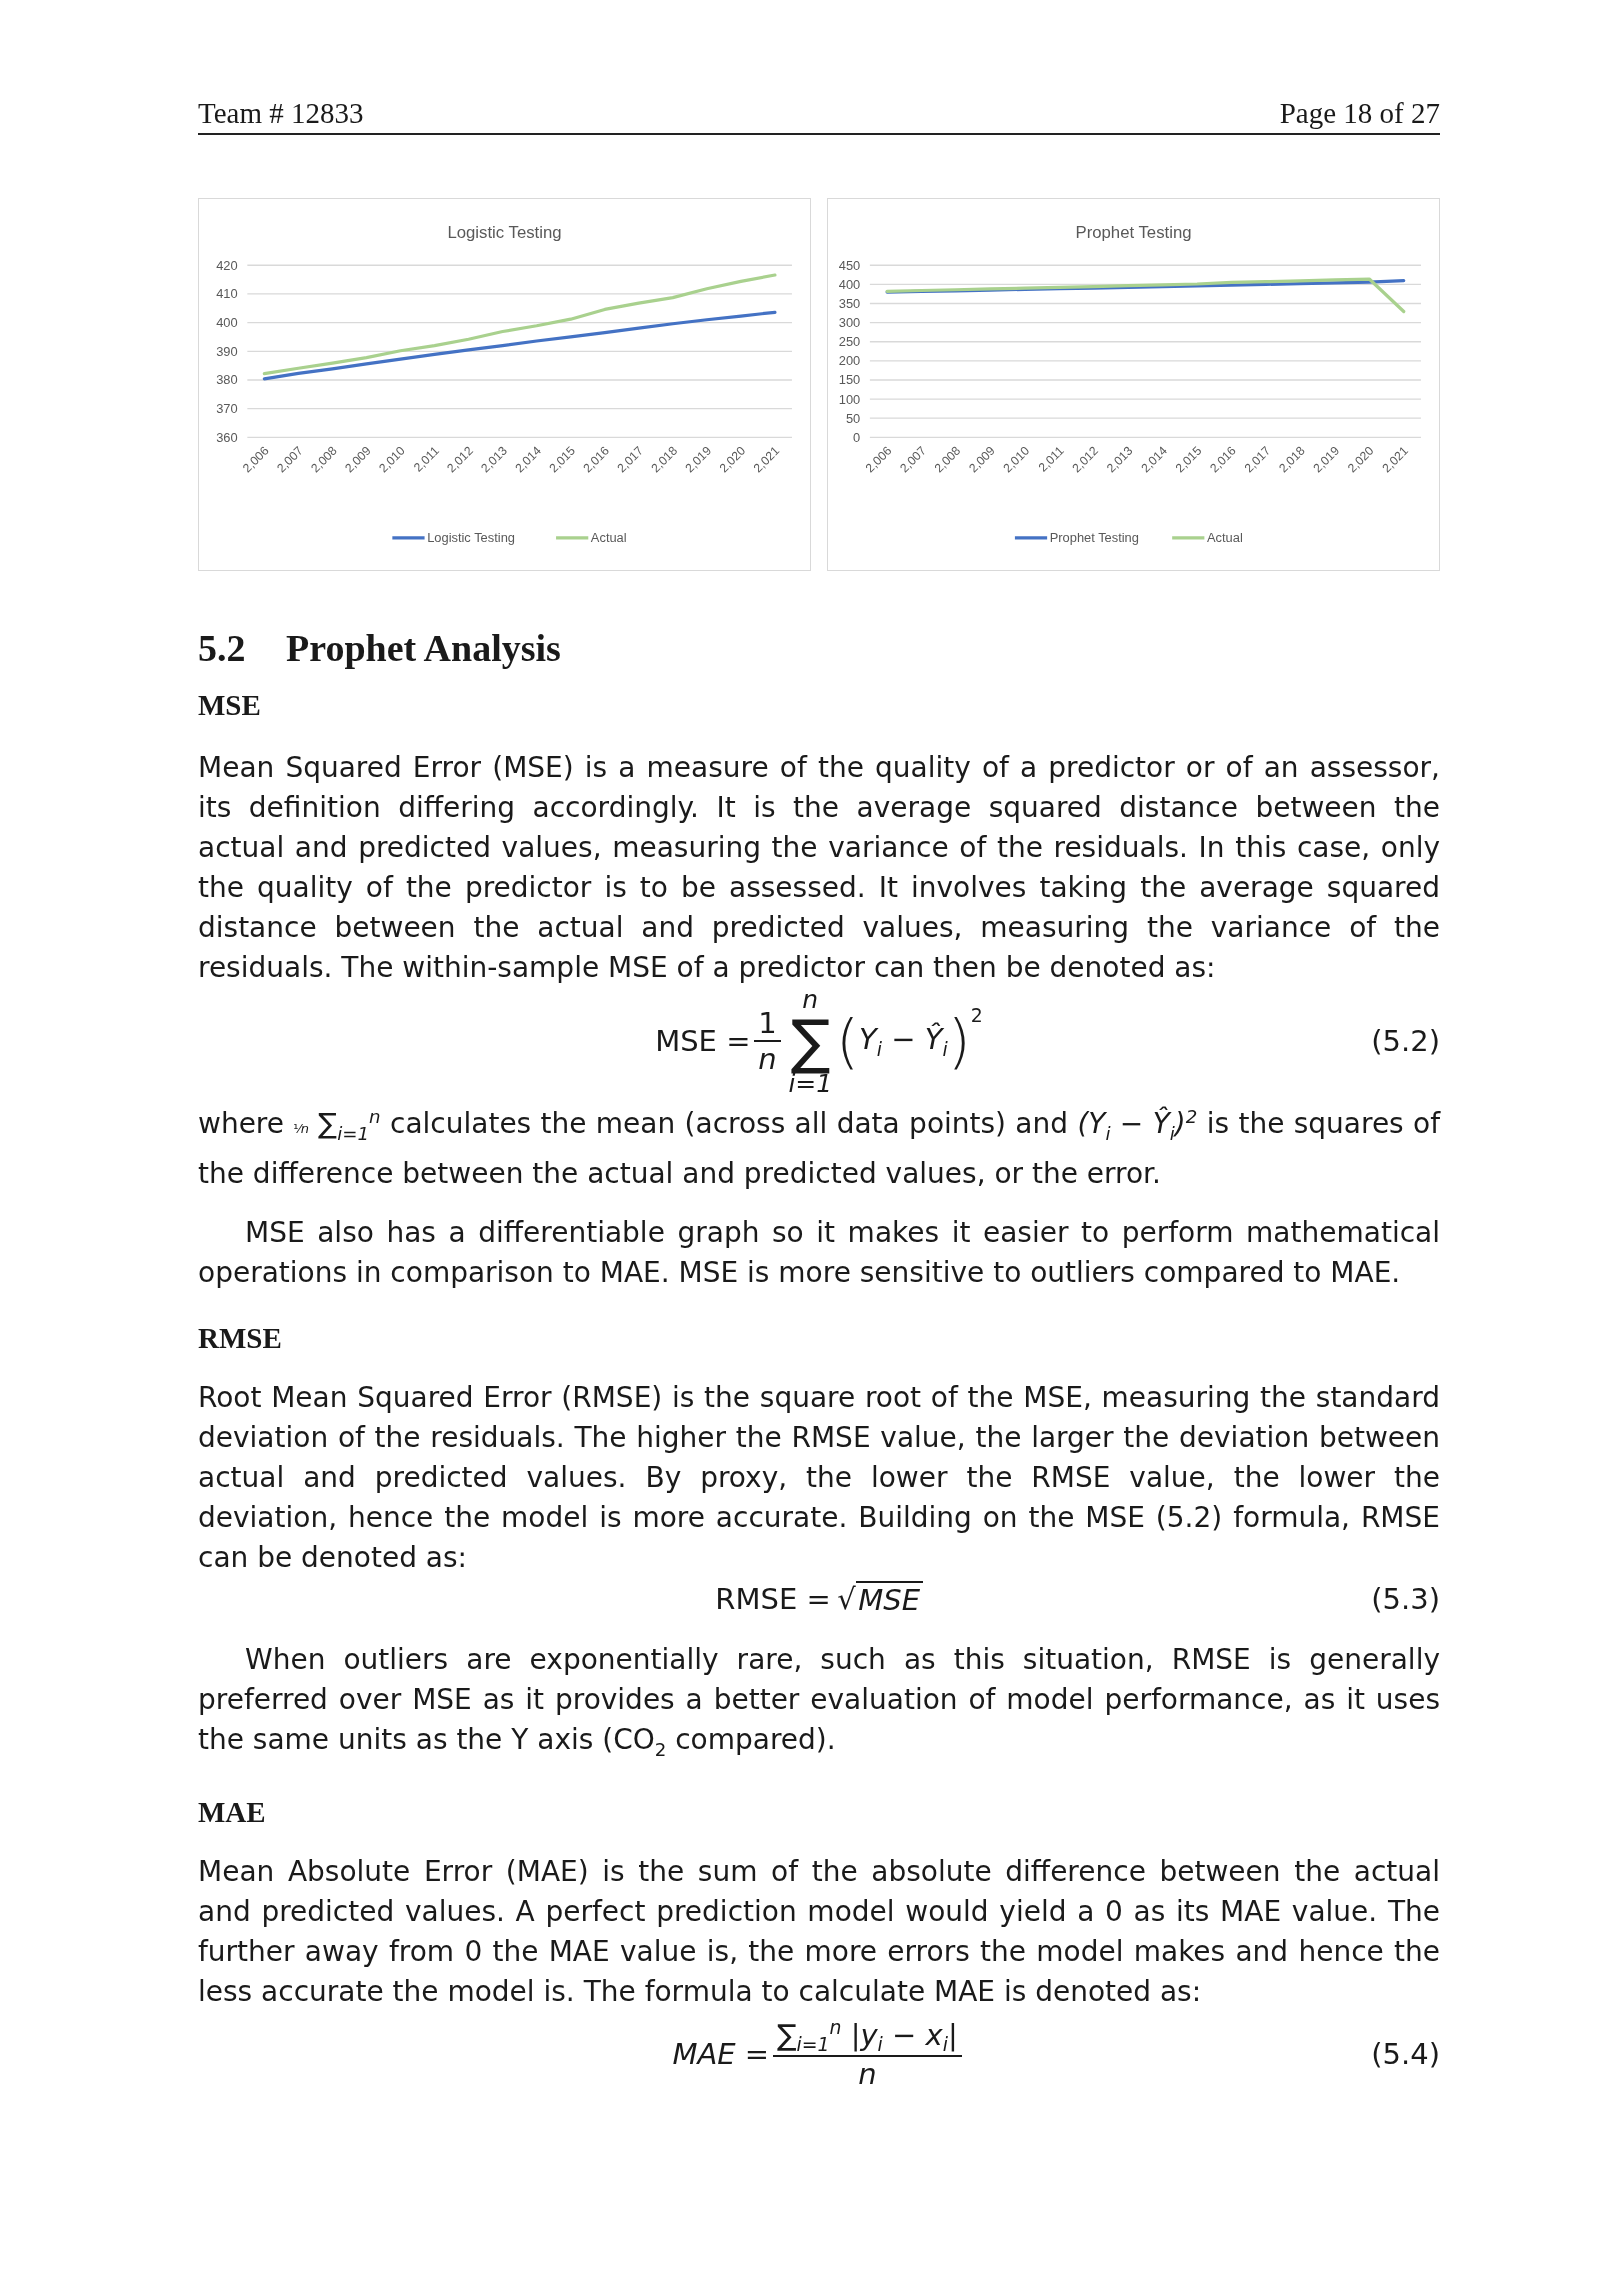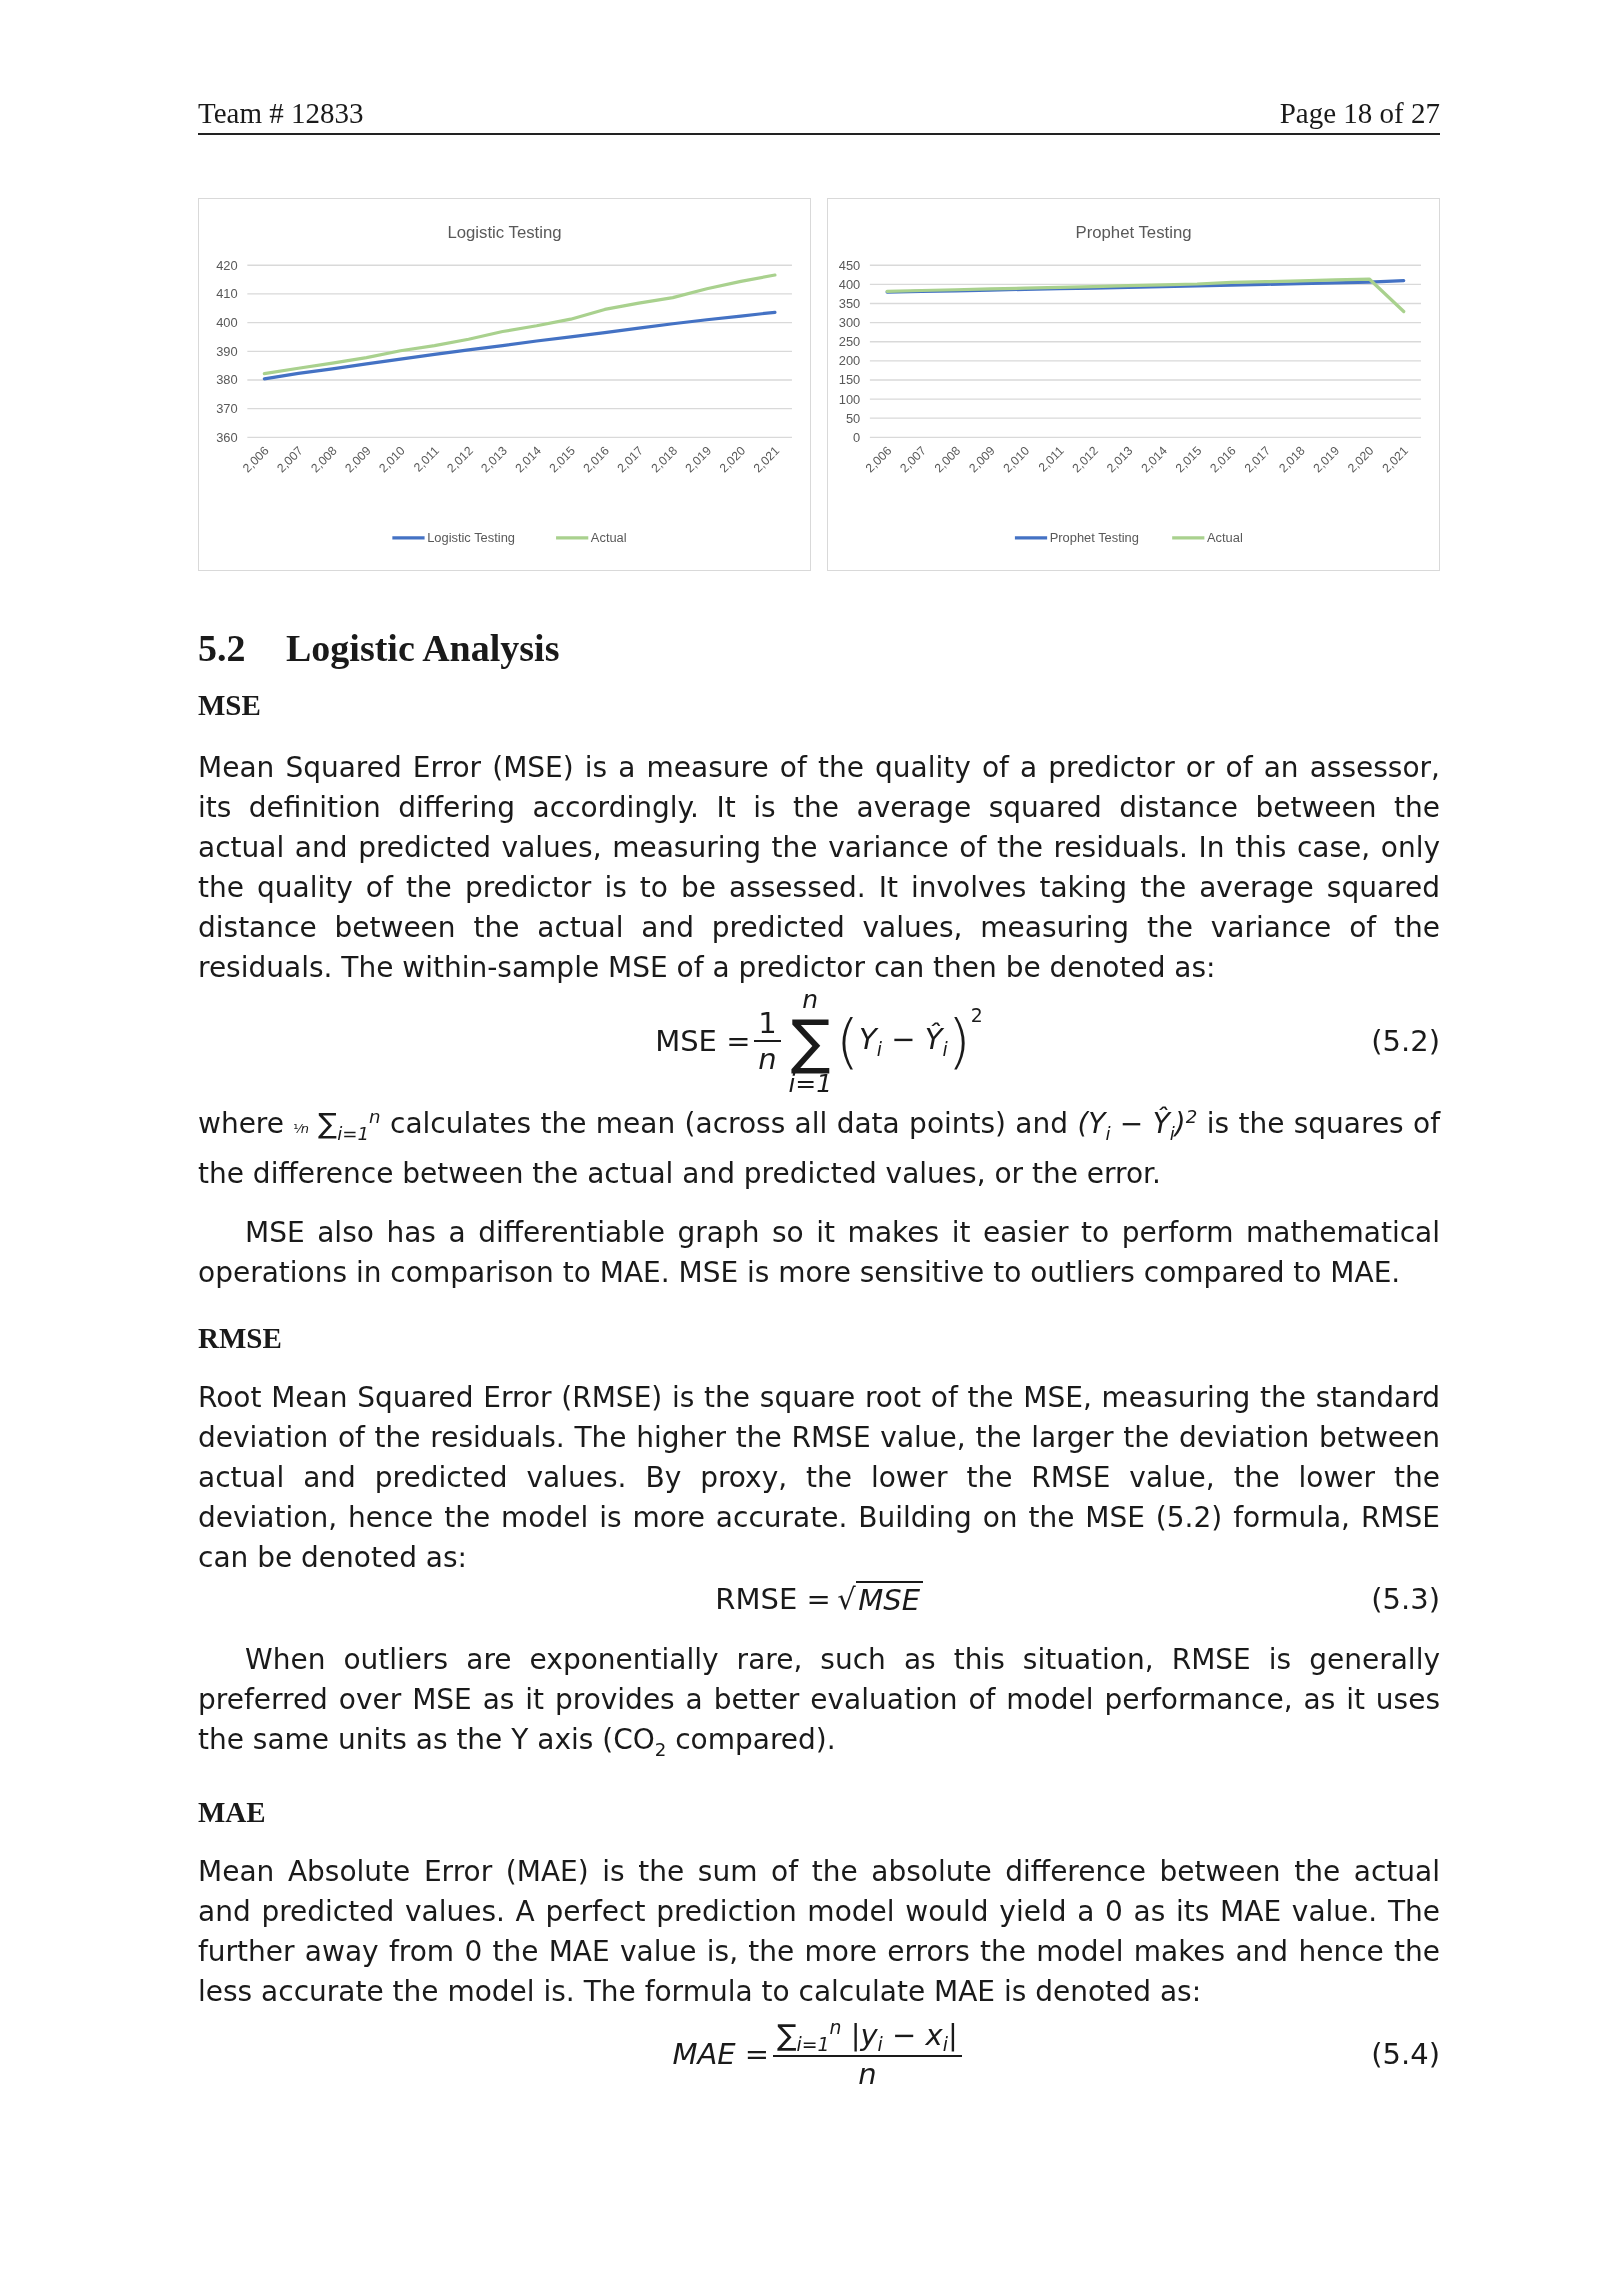--- a/index.html
+++ b/index.html
@@ -125,21 +125,21 @@
         <line x1="290" x2="340" y1="521" y2="521" stroke="#4472C4" stroke-width="5"></line>
         <text x="344" y="528" font-size="20" fill="#595959" font-family="Liberation Sans, sans-serif">Prophet Testing</text>
         <line x1="534" x2="584" y1="521" y2="521" stroke="#A9D18E" stroke-width="5"></line>
         <text x="588" y="528" font-size="20" fill="#595959" font-family="Liberation Sans, sans-serif">Actual</text>
       </svg>
   </div>
 </div>
 
 <div class="content">
   <h2 class="h2 serif">
-    <span class="num">5.2</span><span>Logistic Analysis</span>
+    <span class="num">5.2</span><span>Prophet Analysis</span>
   </h2>
 
   <h3 class="h3 serif" style="margin-top:11.8px;">MSE</h3>
   <p class="p sans" style="margin-top:23.6px;">Mean Squared Error (MSE) is a measure of the quality of a predictor or of an assessor, its definition differing accordingly.  It is the average squared distance between the actual and predicted values, measuring the variance of the residuals. In this case, only the quality of the predictor is to be assessed. It involves taking the average squared distance between the actual and predicted values, measuring the variance of the residuals.  The within-sample MSE of a predictor can then be denoted as:</p>
 
   <div class="eq sans" style="height:98px; margin-top:3.9px;">
     <span>MSE =</span>
     <span class="frac">
       <span class="num-part">1</span>
       <span class="it">n</span>

